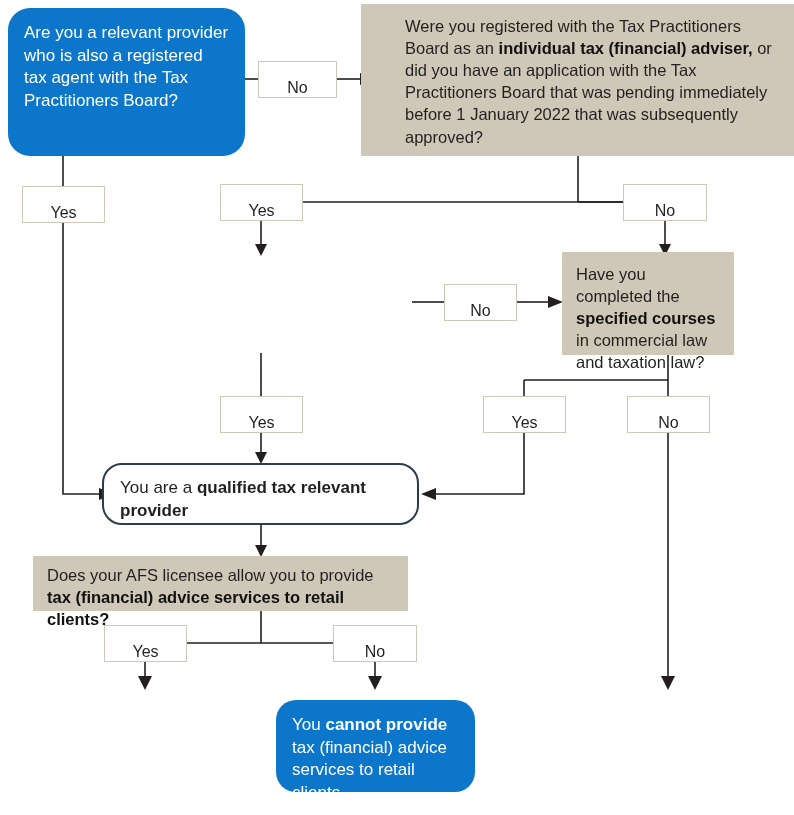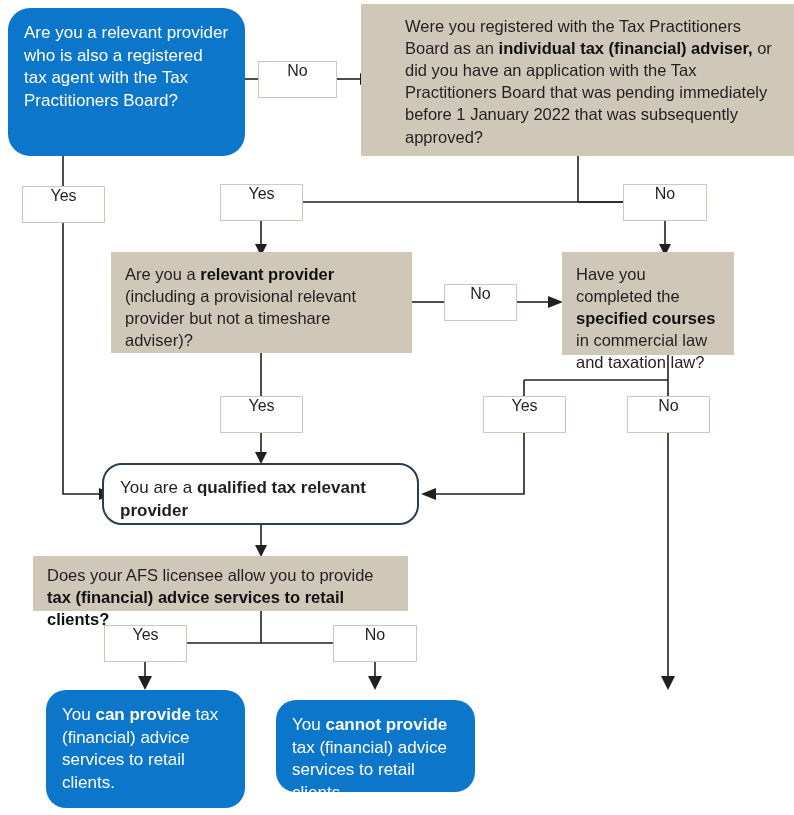--- a/index.html
+++ b/index.html
@@ -25,21 +25,21 @@
   
   .outline{
     background:#ffffff;color:#231f20;border:2px solid #2b3d4f;border-radius:12px;
     font-size:17px;line-height:1.35;padding:12px 16px;
   }
   .outline b{font-weight:bold;}
 
   
   .label{
     background:#ffffff;border:1.5px solid #cfc8b8;color:#231f20;
-    font-size:16px;display:flex;align-items:flex-start;justify-content:center;
+    font-size:16px;display:flex;align-items:flex-end;justify-content:center;
   }
 
   svg.lines{position:absolute;left:0;top:0;width:794px;height:815px;pointer-events:none;}
   .ln{stroke:#231f20;stroke-width:1.6;fill:none;}
   .ar{fill:#231f20;}
 </style>
 </head>
 <body>
 
 <div id="canvas">
@@ -119,23 +119,20 @@
   </div>
 
   <div class="node label" style="left:220px;top:184px;width:83px;height:37px;">
     <span>Yes</span>
   </div>
 
   <div class="node label" style="left:623px;top:184px;width:84px;height:37px;">
     <span>No</span>
   </div>
 
-  <div class="node tan" style="left:111px;top:252px;width:301px;height:101px;">
-    <span>Are you a </span><b>relevant provider</b><span> (including a provisional relevant provider but not a timeshare adviser)?</span>
-  </div>
 
   <div class="node label" style="left:444px;top:284px;width:73px;height:37px;">
     <span>No</span>
   </div>
 
   <div class="node tan" style="left:562px;top:252px;width:172px;height:103px;">
     <span>Have you completed the </span><b>specified courses</b><span> in commercial law and taxation law?</span>
   </div>
 
   <div class="node label" style="left:220px;top:396px;width:83px;height:37px;">
@@ -159,22 +156,19 @@
   </div>
 
   <div class="node label" style="left:104px;top:625px;width:83px;height:37px;">
     <span>Yes</span>
   </div>
 
   <div class="node label" style="left:333px;top:625px;width:84px;height:37px;">
     <span>No</span>
   </div>
 
-  <div class="node blue" style="left:46px;top:690px;width:199px;height:118px;">
-    <span>You </span><b>can provide</b><span> tax (financial) advice services to retail clients.</span>
-  </div>
 
   <div class="node blue" style="left:276px;top:700px;width:199px;height:92px;">
     <span>You </span><b>cannot provide</b><span> tax (financial) advice services to retail clients.</span>
   </div>
 
 
 </div>
 
 </body></html>

